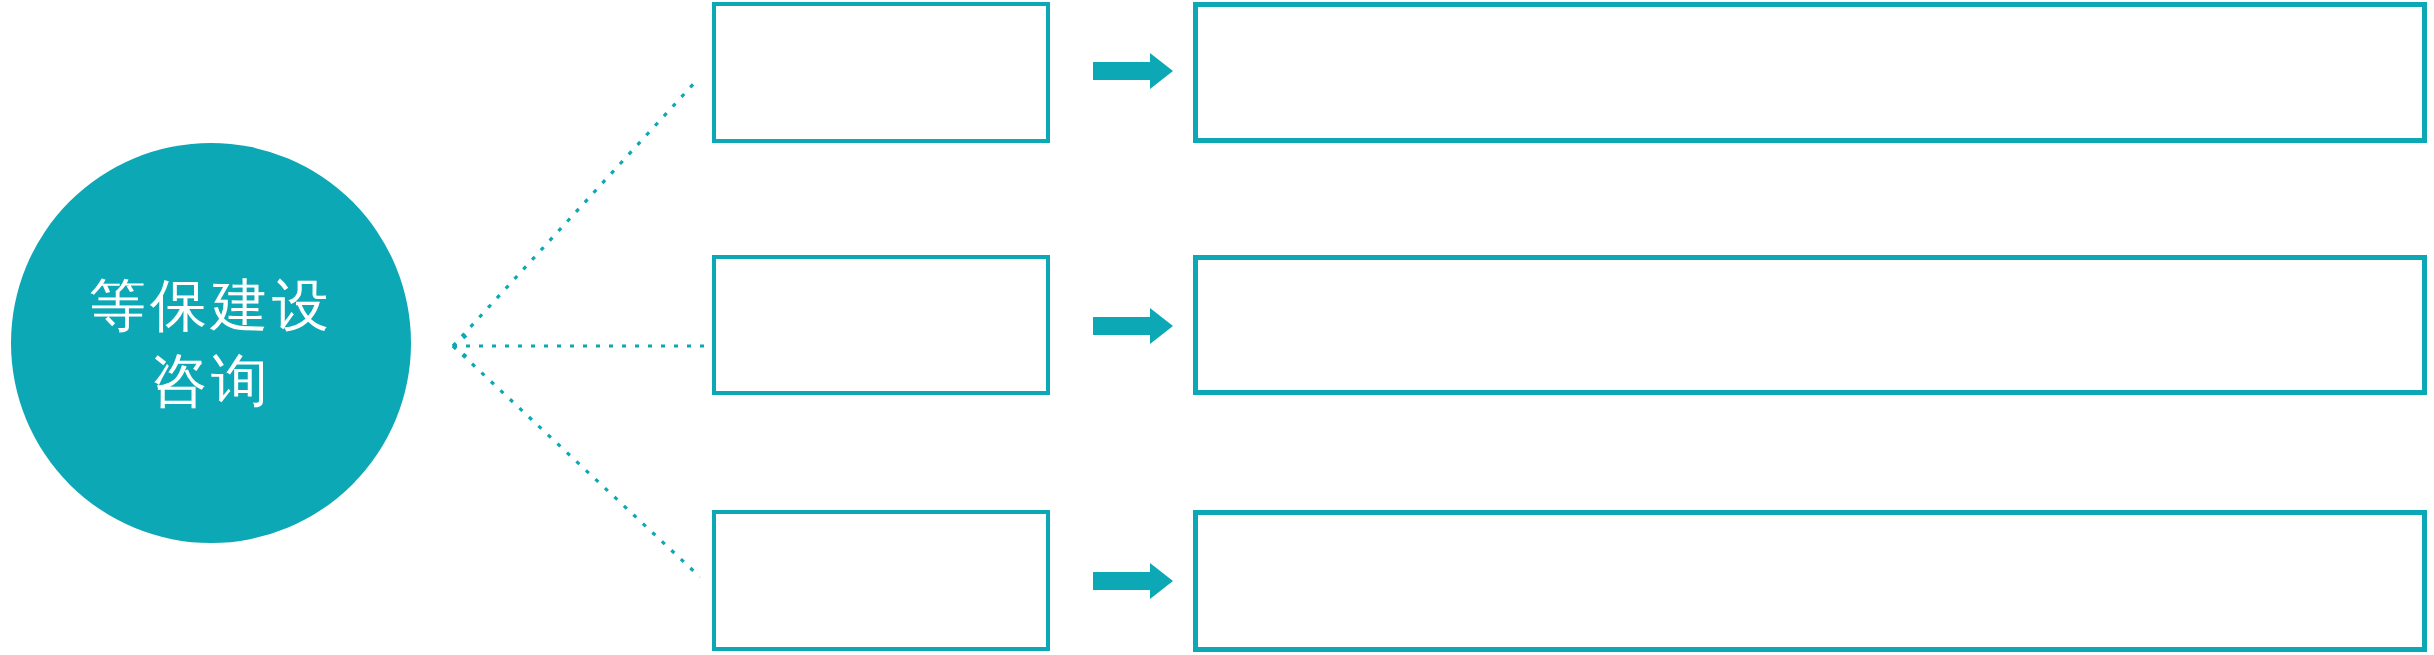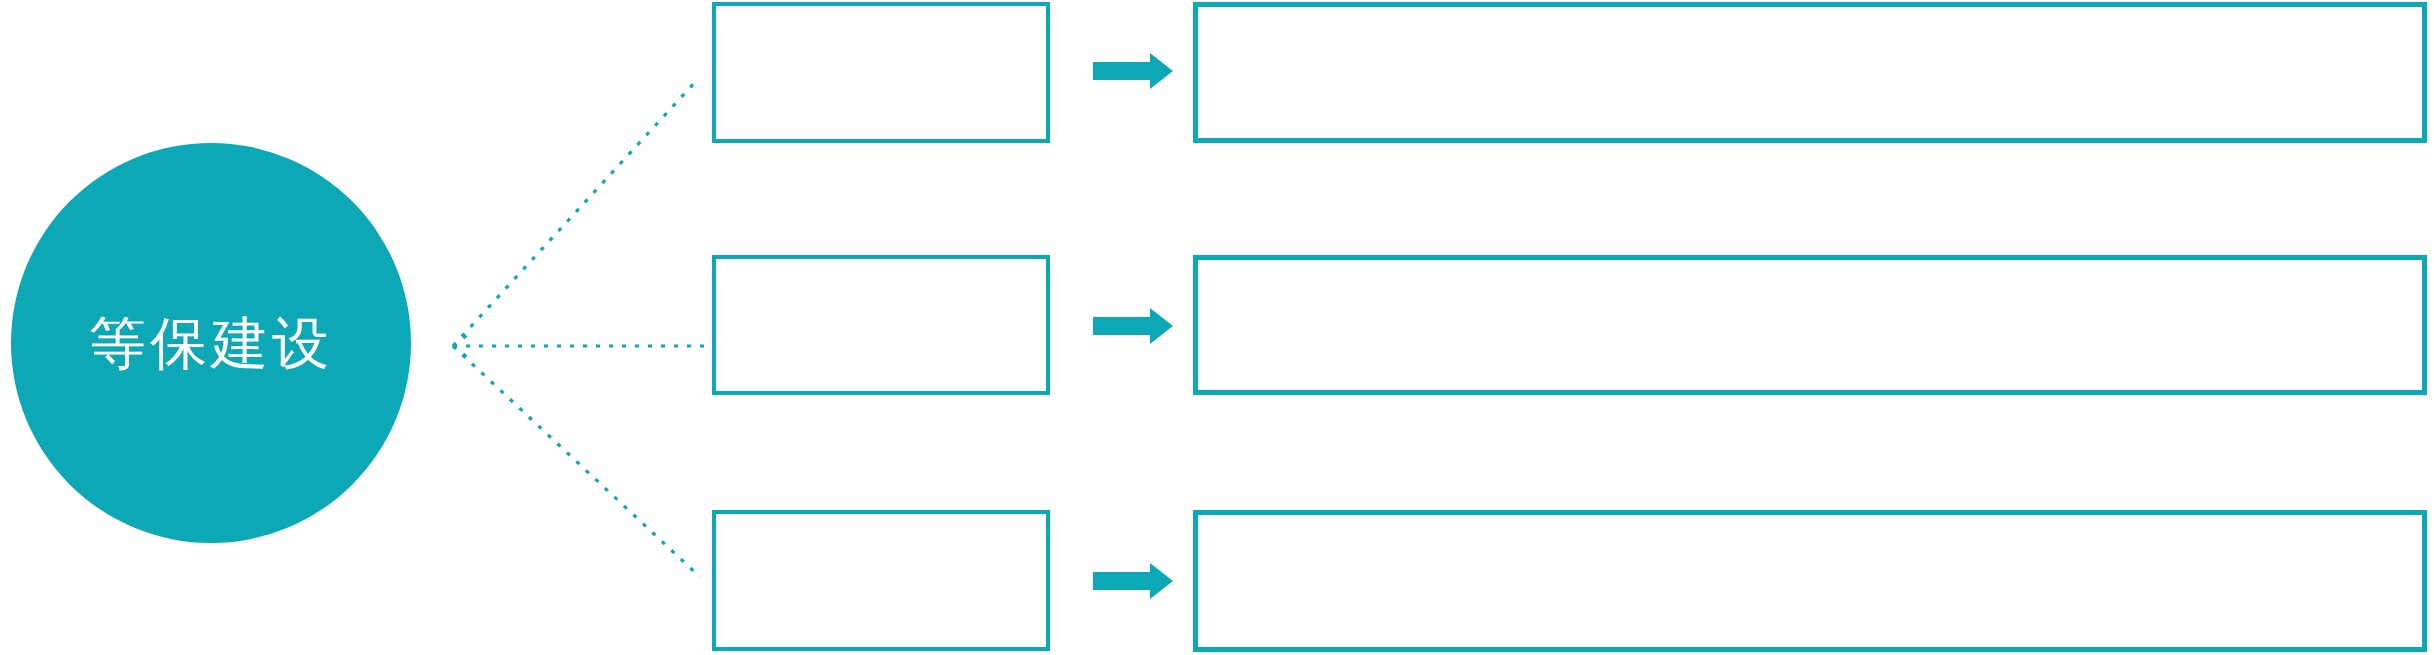--- a/index.html
+++ b/index.html
@@ -99,20 +99,21 @@
   .large-box.row-2 { top: 255px; height: 140px; }
   .large-box.row-3 { top: 510px; height: 142px; }
 </style>
 </head>
 <body>
 
 <div class="canvas">
 
   <div class="hub-circle">
     <div class="hub-line">等保建设</div>
+    <div class="hub-line">咨询</div>
   </div>
 
   <svg class="connector-layer" viewBox="0 0 2434 655" xmlns="http://www.w3.org/2000/svg" aria-hidden="true">
 
     <line class="dashed-line" x1="453" y1="346" x2="697" y2="80"></line>
 
     <line class="dashed-line" x1="453" y1="346" x2="707" y2="346"></line>
 
     <line class="dashed-line" x1="453" y1="346" x2="700" y2="577"></line>
 

